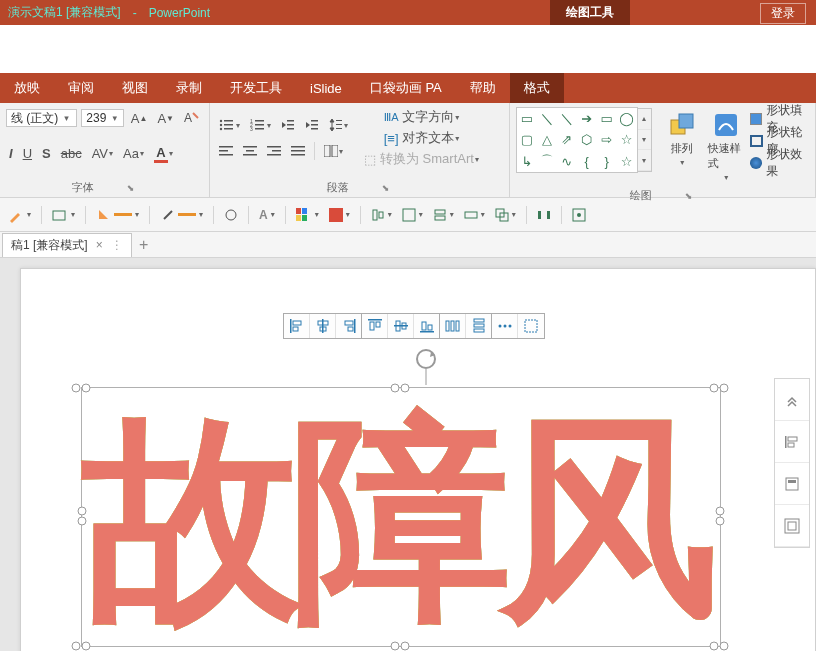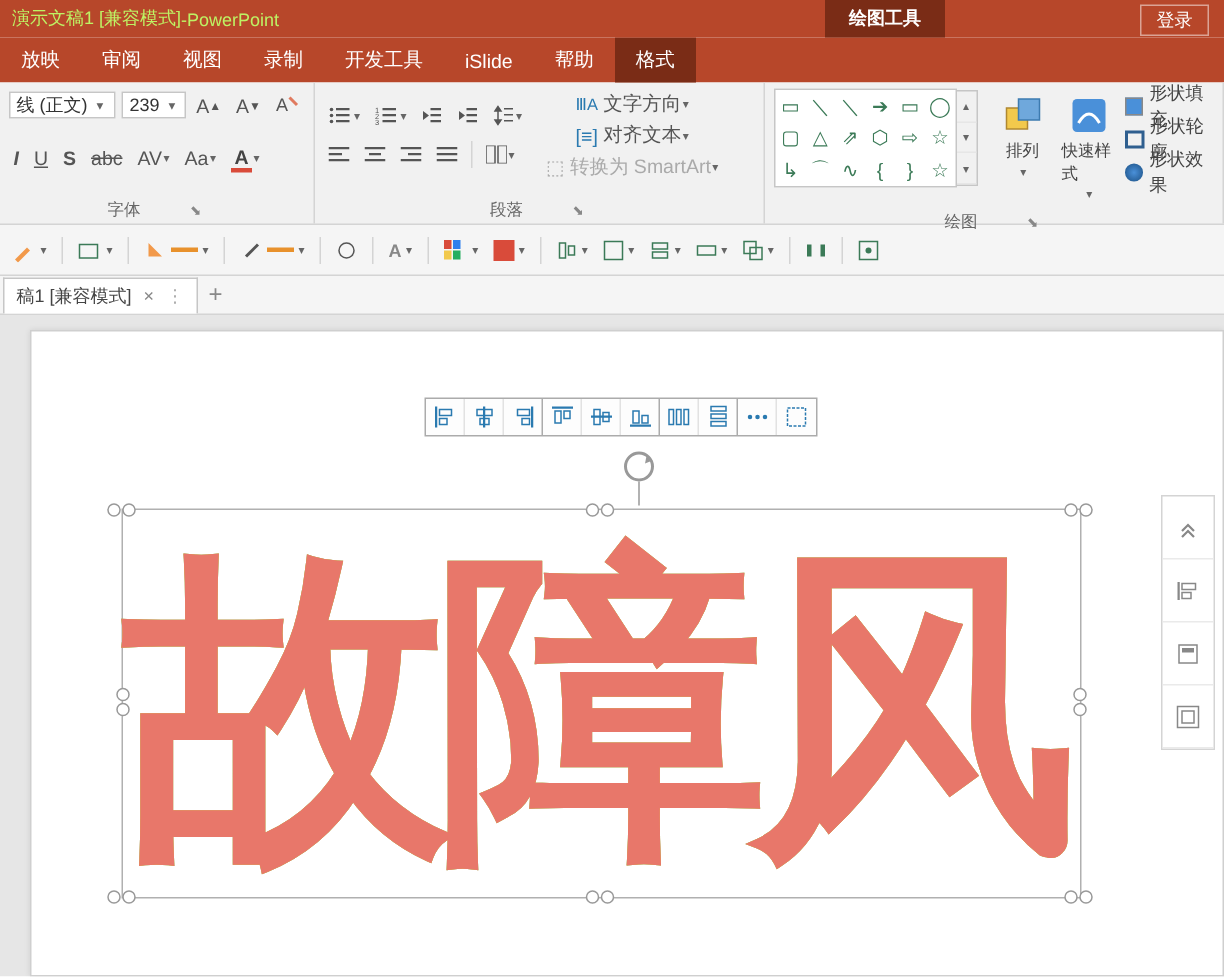--- a/index.html
+++ b/index.html
@@ -1,23 +1,23 @@
 <!DOCTYPE html>
 <html><head>
 <meta charset="utf-8">
 <style>
   * { box-sizing: border-box; margin: 0; padding: 0; font-family: "Microsoft YaHei", sans-serif; }
   body { background: #fff; width: 816px; height: 651px; overflow: hidden; font-size: 12px; color: #444; }
 
   .title-bar { height: 25px; background: #B7472A; display: flex; align-items: center; color: #fff; position: relative; }
-  .title-center { position: absolute; left: 0; right: 0; text-align: left; padding-left: 8px; font-size: 12px; color: #bef264; display:flex; align-items:center; gap:0;}
+  .title-center { position: absolute; left: 0; right: 0; text-align: left; padding-left: 8px; font-size: 12px; color: #5eead4; display:flex; align-items:center; gap:12px;}
   .title-drawing { position: absolute; left: 550px; top:0; height:25px; background:#7A2C16; padding: 4px 16px; font-size:12px; color:#fff; display:flex; align-items:center;font-weight:bold;}
   .login-btn { position: absolute; right: 10px; top: 3px; border:1px solid rgba(255,255,255,0.5); padding:1px 10px; font-size:12px; color:#fff; background:transparent;}
 
-  .ribbon-tabs { height: 30px; background:#B7472A; display:flex; align-items:center; padding-left: 0;}
+  .ribbon-tabs { height: 30px; background:#B7472A; display:flex; align-items:center; padding-left: 0; margin-top: 48px;}
   .ribbon-tab { color:#fff; font-size:13px; padding: 6px 14px; cursor:pointer; }
   .ribbon-tab.active { background:#7A2C16; }
   .tell-me { color: rgba(255,255,255,0.85); margin-left: 20px; display:flex; align-items:center; gap:6px; font-size:12px;}
   .bulb { width:12px; height:12px; border:1px solid rgba(255,255,255,0.7); border-radius:50%; display:inline-block;}
 
   .ribbon-body { height: 95px; background:#F1F1F1; border-bottom:1px solid #D4D4D4; display:flex; }
   .group { border-right:1px solid #D4D4D4; padding: 4px 6px 2px 6px; display:flex; flex-direction:column; justify-content:space-between; }
   .group-label { text-align:center; font-size:11px; color:#666; padding-top:2px; display:flex; justify-content:center; gap:30px; align-items:center;}
   .dialog-launcher { font-size:9px; color:#888; border:1px solid transparent; padding:0 2px;}
   .row { display:flex; align-items:center; gap:4px; }
@@ -81,20 +81,21 @@
   <button class="login-btn">登录</button>
 </div>
 
 <div class="ribbon-tabs">
   <div class="ribbon-tab">放映</div>
   <div class="ribbon-tab">审阅</div>
   <div class="ribbon-tab">视图</div>
   <div class="ribbon-tab">录制</div>
   <div class="ribbon-tab">开发工具</div>
   <div class="ribbon-tab">iSlide</div>
+  <div class="ribbon-tab">口袋动画 PA</div>
   <div class="ribbon-tab">帮助</div>
   <div class="ribbon-tab active">格式</div>
 </div>
 
 <div class="ribbon-body">
 
   <div class="group" style="width:210px">
     <div class="row">
       <div class="combo" style="width:78px">
           <span>线 (正文)</span>

